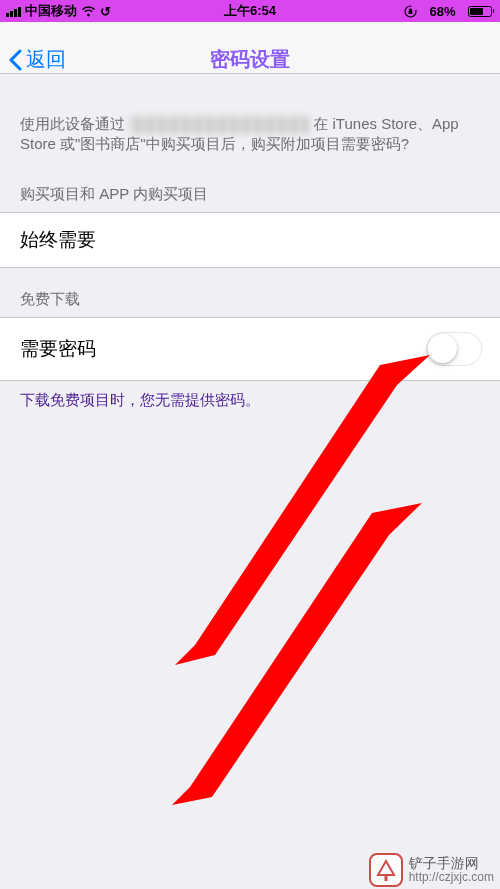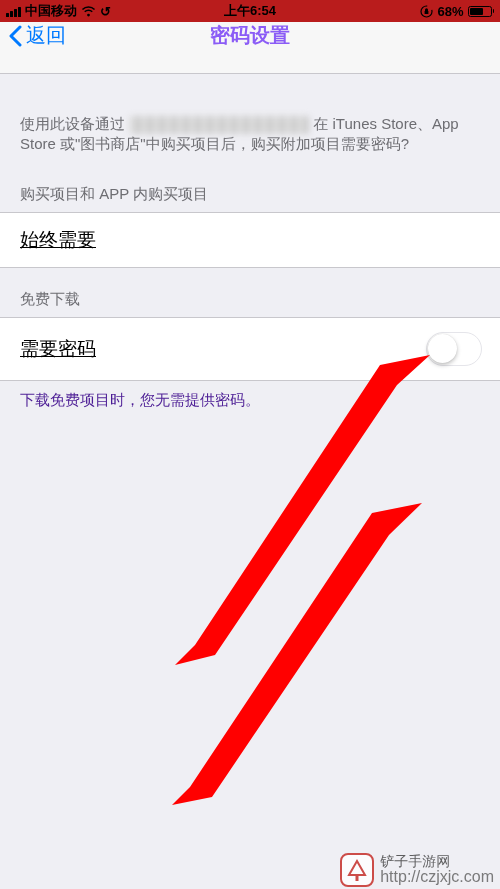--- a/index.html
+++ b/index.html
@@ -12,21 +12,21 @@
       width: 500px;
       height: 889px;
       background: #efeff4;
       font-family: -apple-system, "PingFang SC", "Helvetica Neue", sans-serif;
       position: relative;
       overflow: hidden;
     }
     
     .status-bar {
       height: 22px;
-      background: #b91c1c;
+      background: #d946ef;
       display: flex;
       align-items: center;
       justify-content: space-between;
       padding: 0 6px;
       font-size: 13px;
       font-weight: 600;
       color: #000;
     }
     .status-left {
       display: flex;
@@ -36,21 +36,21 @@
     .status-center {
       position: absolute;
       left: 50%;
       transform: translateX(-50%);
       font-size: 13px;
       font-weight: 600;
     }
     .status-right {
       display: flex;
       align-items: center;
-      gap: 4px;
+      gap: 12px;
     }
     .signal-bars {
       display: flex;
       align-items: flex-end;
       gap: 1px;
       height: 11px;
     }
     .signal-bars span {
       width: 3px;
       background: #000;
@@ -84,21 +84,21 @@
       height: 4px;
       background: #000;
       border-radius: 0 1px 1px 0;
     }
     
     .nav-bar {
       height: 52px;
       background: #f7f7f7;
       border-bottom: 1px solid #c8c7cc;
       display: flex;
-      align-items: flex-start;
+      align-items: flex-end;
       position: relative;
       padding: 0 8px;
     }
     .back-btn {
       display: flex;
       align-items: center;
       color: #007aff;
       font-size: 20px;
       gap: 4px;
     }
@@ -135,21 +135,20 @@
     }
     .cell {
       min-height: 52px;
       padding: 14px 18px 14px 20px;
       display: flex;
       align-items: center;
       justify-content: space-between;
       font-size: 19px;
       color: #000;
       position: relative;
-      text-decoration: underline;
     }
     .cell + .cell::before {
       content: "";
       position: absolute;
       top: 0;
       left: 20px;
       right: 0;
       height: 1px;
       background: #c8c7cc;
     }
@@ -204,21 +203,21 @@
     }
     .watermark-text {
       font-size: 14px;
       color: #444;
       display: flex;
       flex-direction: column;
       line-height: 1.05;
       align-items: flex-start;
     }
     .watermark-url {
-      font-size: 16px;
+      font-size: 12px;
       color: #666;
     }
     .lock-icon svg { display:block; }
   </style>
 </head>
 <body>
 
 <div class="status-bar">
   <div class="status-left">
     <div class="signal-bars">

